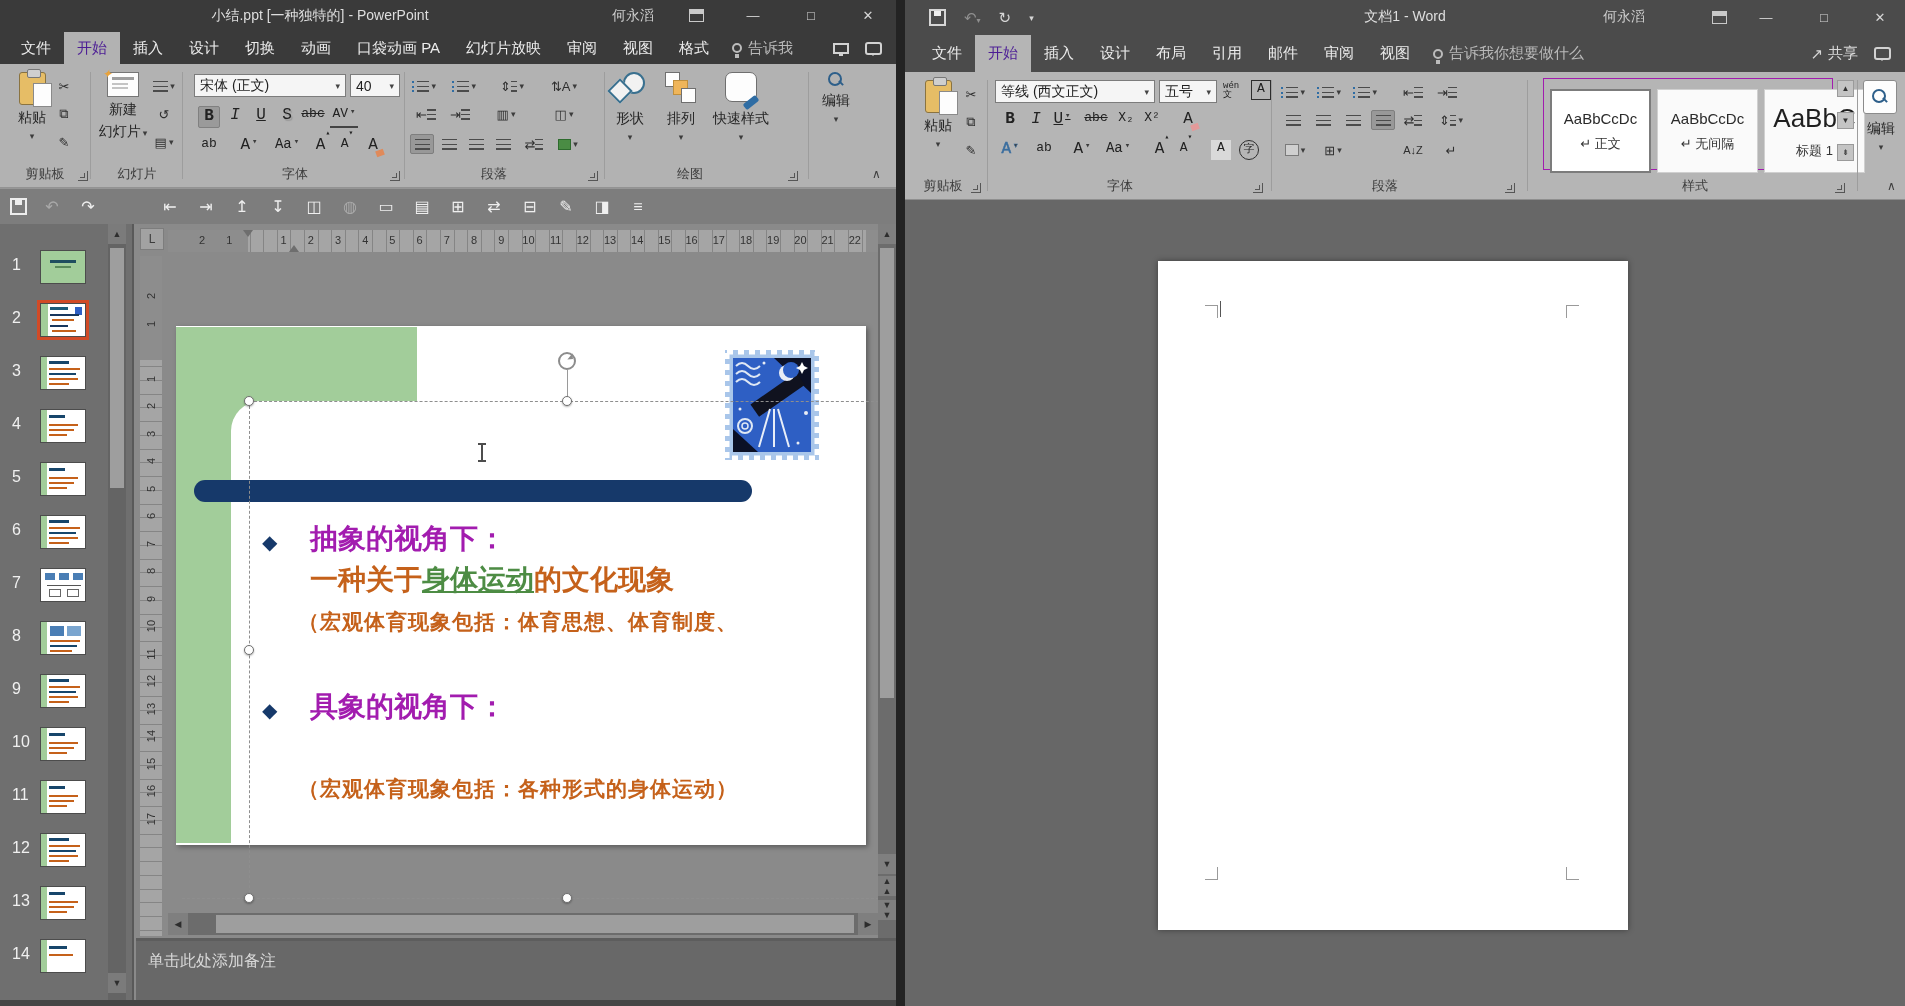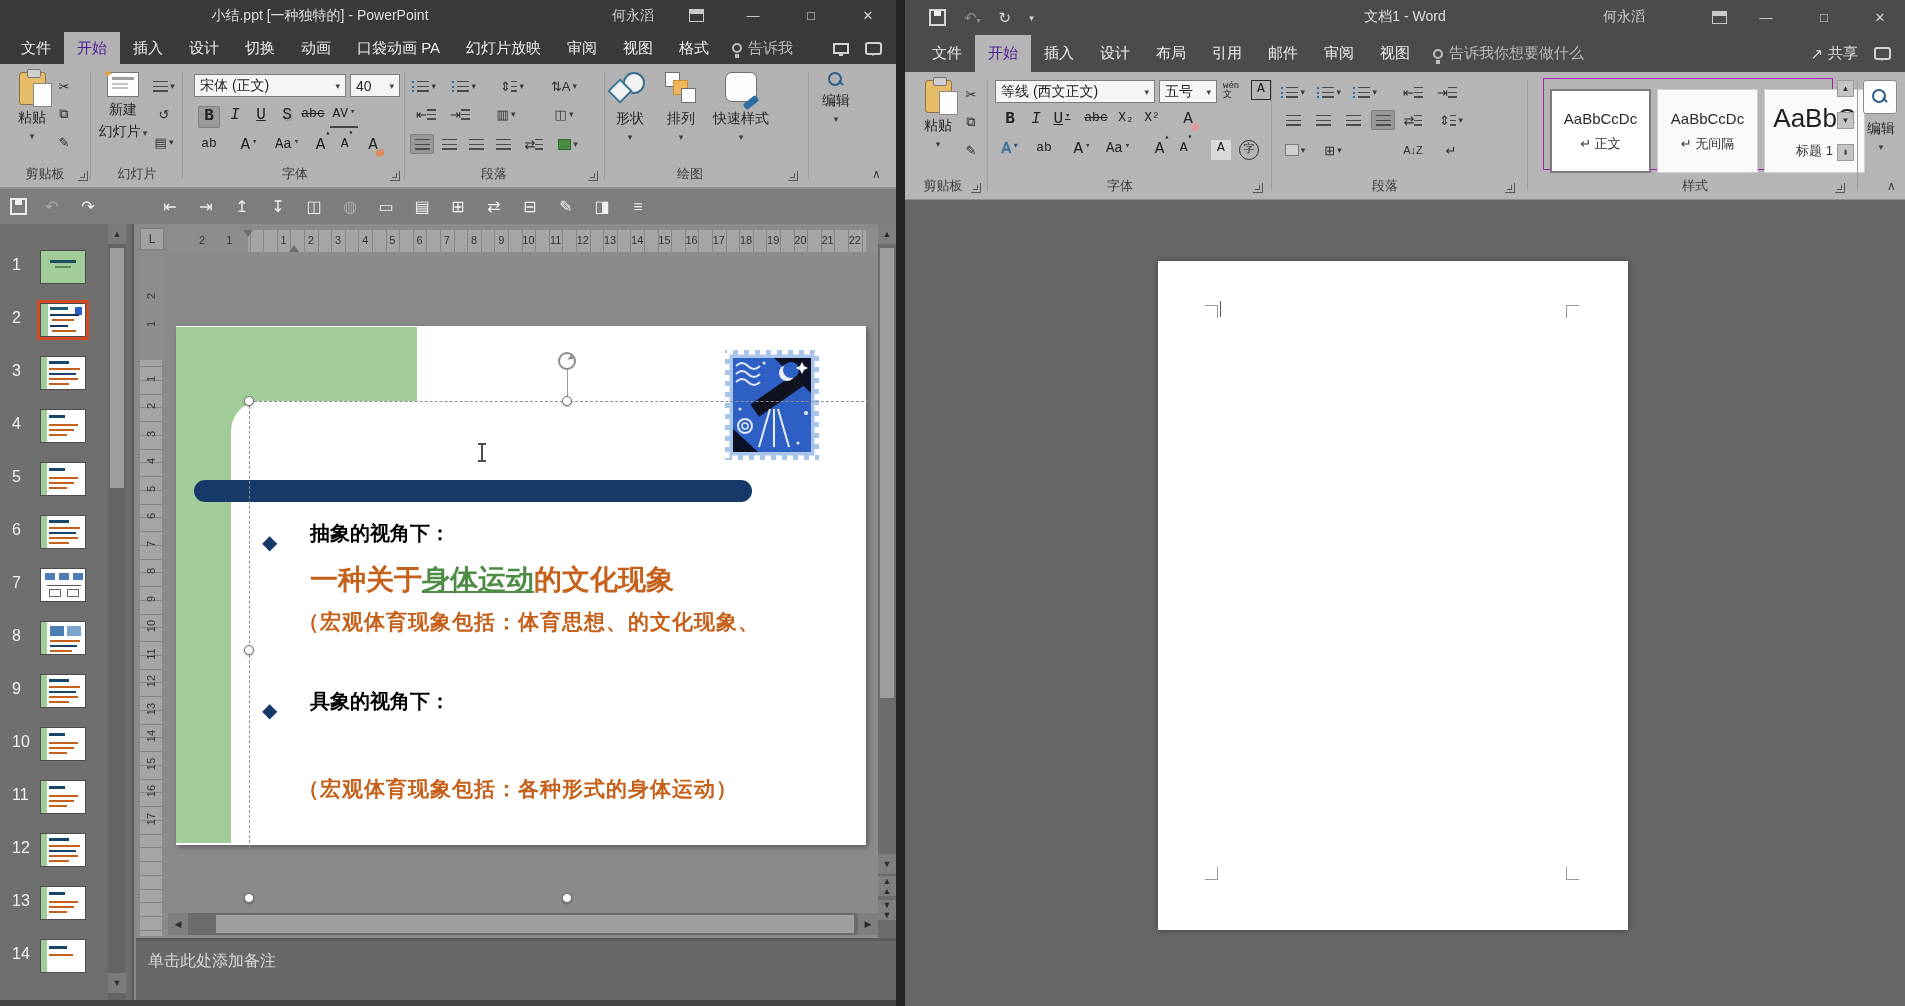--- a/index.html
+++ b/index.html
@@ -117,21 +117,21 @@
   .indtop{left:75px;top:0;border-top:7px solid #6e6e6e}
   .indbot{left:121px;bottom:0;border-bottom:7px solid #6e6e6e}
 
   .slide{position:absolute;left:176px;top:102px;width:690px;height:519px;background:#fff;box-shadow:2px 2px 5px rgba(0,0,0,.35)}
   .sgreen{position:absolute;left:0;top:1px;width:241px;height:516px;background:#a2cd9a}
   .swhite{position:absolute;left:55px;top:75px;right:0;bottom:0;background:#fff;border-radius:30px 0 0 0}
   .stitle{position:absolute;left:76px;top:86px;font-family:"Liberation Serif",serif;font-size:35px;letter-spacing:2px;color:#1d5a78;white-space:nowrap}
   .sbar{position:absolute;left:18px;top:154px;width:558px;height:22px;background:#16396a;border-radius:11px}
   .bull{position:absolute;font-family:"Liberation Serif",serif;font-weight:bold;white-space:nowrap}
   .bdia{color:#16396a;font-size:20px;font-family:"DejaVu Sans",sans-serif}
-  .bhead{color:#000000;font-size:20px}
+  .bhead{color:#a21caf;font-size:28px}
   .bmain{font-size:28px;color:#c5611a}
   .bmain .em{color:#4d8c44;text-decoration:underline}
   .bnote{font-size:21px;color:#c5611a;letter-spacing:1px}
 
   
   .selline{position:absolute;border:0}
   .selh{border-top:1.5px dashed #8e8e8e;height:0}
   .selv{border-left:1.5px dashed #8e8e8e;width:0}
   .handle{position:absolute;width:10px;height:10px;background:#fff;border:1.5px solid #6f6f6f;border-radius:50%;box-shadow:0 1px 2px rgba(0,0,0,.3)}
   .rot{position:absolute;width:18px;height:18px;border:2px solid #8c8c8c;border-radius:50%}
@@ -594,21 +594,21 @@
             <circle cx="40" cy="14" r="1.5" fill="#e9edf5"></circle>
             <circle cx="74" cy="94" r="1.5" fill="#e9edf5"></circle>
           <path d="M12 17 q6 -6 12 0 q6 6 12 0 M12 25 q6 -6 12 0 q6 6 12 0 M12 33 q6 -6 12 0 q6 6 12 0" stroke="#dfe8f4" stroke-width="2" fill="none"></path>
           <circle cx="21" cy="77" r="7" stroke="#dfe8f4" stroke-width="2" fill="none"></circle>
             <circle cx="21" cy="77" r="3" stroke="#dfe8f4" stroke-width="1.5" fill="none"></circle>
         </svg>
 
         <div class="bull bdia" style="left:86px;top:204px">◆</div>
         <div class="bull bhead" style="left:134px;top:194px">抽象的视角下：</div>
         <div class="bull bmain" style="left:134px;top:235px"><span>一种关于</span><span class="em">身体运动</span><span>的文化现象</span></div>
-        <div class="bull bnote" style="left:122px;top:282px">（宏观体育现象包括：体育思想、的文化现象、</div>
+        <div class="bull bnote" style="left:122px;top:282px">（宏观体育现象包括：体育思想、体育制度、</div>
         <div class="bull bdia" style="left:86px;top:372px">◆</div>
         <div class="bull bhead" style="left:134px;top:362px">具象的视角下：</div>
         <div class="bull bnote" style="left:122px;top:449px">（宏观体育现象包括：各种形式的身体运动）</div>
       </div>
 
       <div class="selline selh" style="left:249px;top:177px;width:630px"></div>
       <div class="selline selv" style="left:249px;top:177px;height:497px"></div>
       <div class="selline selh" style="left:182px;top:674px;width:697px"></div>
       <div class="rotstem" style="left:567px;top:146px;height:31px"></div>
       <div class="rot" style="left:558px;top:128px"></div>

